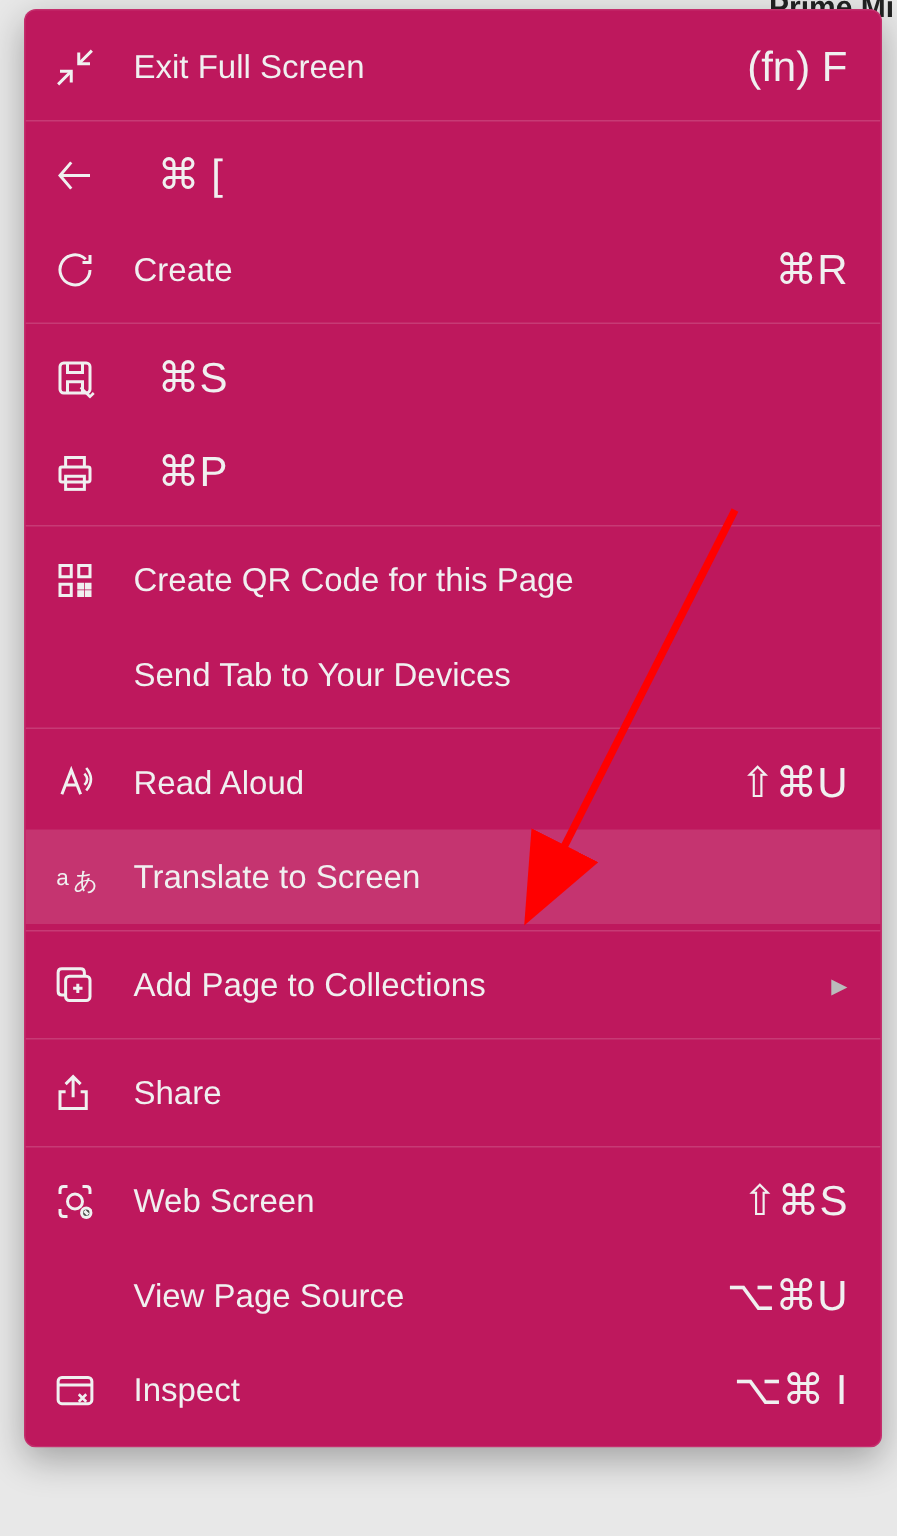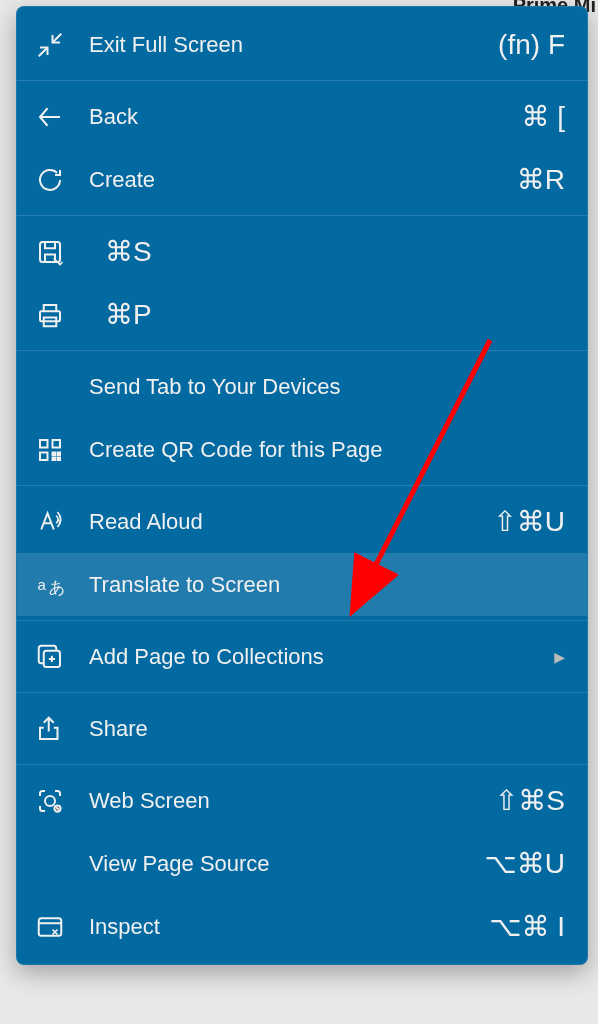--- a/index.html
+++ b/index.html
@@ -13,21 +13,21 @@
       width: 598px;
       height: 1024px;
       position: relative;
       overflow: hidden;
     }
     .context-menu {
       position: absolute;
       top: 6px;
       left: 16px;
       right: 10px;
-      background: #0369a1;
+      background: #be185d;
       border-radius: 8px;
       border: 1px solid rgba(255,255,255,0.1);
       box-shadow: 0 8px 24px rgba(0,0,0,0.3);
       padding: 6px 0;
       overflow: hidden;
     }
     .menu-item {
       display: flex;
       align-items: center;
       height: 63px;
@@ -107,21 +107,20 @@
       <span class="menu-label">Exit Full Screen</span>
       <span class="shortcut">(fn) F</span>
     </div>
     <div class="separator"></div>
     <div class="menu-item">
       <span class="icon-slot">
         <svg viewBox="0 0 24 24">
           <path d="M20 12 L4 12 M10 5 L4 12 L10 19"></path>
         </svg>
       </span>
-      <span class="menu-label">Back</span>
       <span class="shortcut">⌘ [</span>
     </div>
     <div class="menu-item">
       <span class="icon-slot">
         <svg viewBox="0 0 24 24">
           <path d="M20 12 A8 8 0 1 1 17.7 6.3 M20 4 L20 8 L16 8"></path>
         </svg>
       </span>
       <span class="menu-label">Create</span>
       <span class="shortcut">⌘R</span>
@@ -141,37 +140,37 @@
       <span class="icon-slot">
         <svg viewBox="0 0 24 24">
           <path d="M7 9 L7 4 L17 4 L17 9"></path>
           <rect x="4" y="9" width="16" height="8" rx="1"></rect>
           <rect x="7" y="14" width="10" height="7"></rect>
         </svg>
       </span>
       <span class="shortcut">⌘P</span>
     </div>
     <div class="separator"></div>
-    <div class="menu-item">
-      <span class="icon-slot"></span>
-      <span class="menu-label">Send Tab to Your Devices</span>
-    </div>
     <div class="menu-item">
       <span class="icon-slot">
         <svg viewBox="0 0 24 24">
           <rect x="4" y="4" width="6" height="6"></rect>
           <rect x="14" y="4" width="6" height="6"></rect>
           <rect x="4" y="14" width="6" height="6"></rect>
           <rect x="14" y="14" width="2" height="2" fill="#f0f0f0"></rect>
           <rect x="18" y="14" width="2" height="2" fill="#f0f0f0"></rect>
           <rect x="14" y="18" width="2" height="2" fill="#f0f0f0"></rect>
           <rect x="18" y="18" width="2" height="2" fill="#f0f0f0"></rect>
         </svg>
       </span>
       <span class="menu-label">Create QR Code for this Page</span>
+    </div>
+    <div class="menu-item">
+      <span class="icon-slot"></span>
+      <span class="menu-label">Send Tab to Your Devices</span>
     </div>
     <div class="separator"></div>
     <div class="menu-item">
       <span class="icon-slot">
         <svg viewBox="0 0 24 24">
           <path d="M5 18 L10 5 L15 18 M6.8 13 L13.2 13"></path>
           <path d="M17 7 Q20 10 17 13" stroke-width="1.4"></path>
           <path d="M18 4 Q23 10 18 16" stroke-width="1.4"></path>
         </svg>
       </span>

